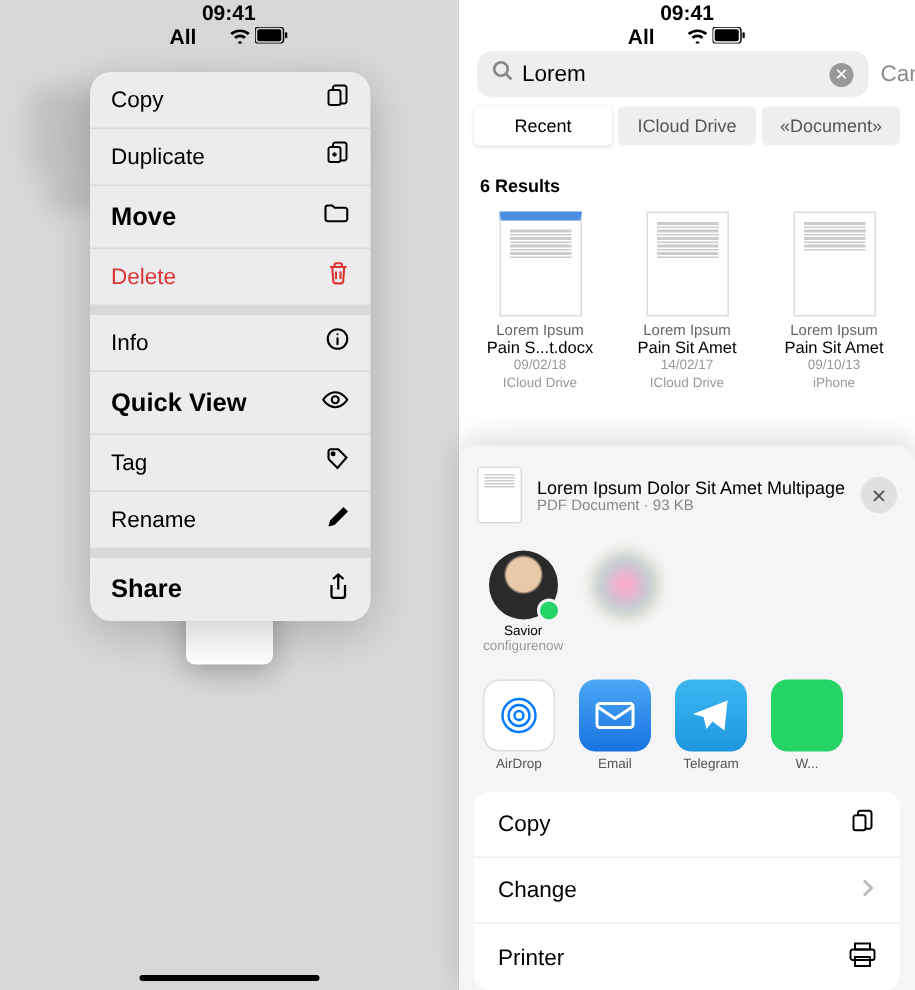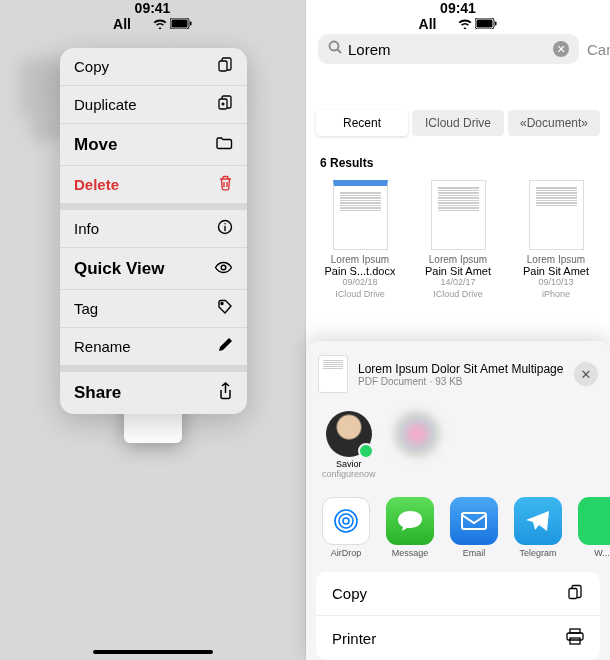--- a/index.html
+++ b/index.html
@@ -14,36 +14,36 @@
 
 .bg-blur { position:absolute; inset:28px 0 0 0; filter:blur(8px); opacity:.5; }
 .blur-row { display:flex; gap:20px; padding:30px 20px 0; }
 .blur-card { width:60px; height:60px; background:#aaa; border-radius:6px; }
 .blur-line { width:40px; height:6px; background:#888; border-radius:2px; margin:4px auto; }
 
 .ctx-menu { position:absolute; top:48px; left:60px; width:187px; background:#ececee; border-radius:14px; box-shadow:0 8px 30px rgba(0,0,0,.2); overflow:hidden; z-index:10; }
 .ctx-item { height:38px; display:flex; justify-content:space-between; align-items:center; padding:0 14px; font-size:15px; border-bottom:1px solid rgba(0,0,0,.08); cursor:pointer; }
 .ctx-item:last-child { border-bottom:none; }
 .ctx-item.heavy { font-weight:600; font-size:17px; height:42px; }
-.ctx-item.delete { color:#d33;font-weight:bold; }
+.ctx-item.delete { color:#d33; }
 .ctx-sep { height:6px; background:#d8d8da; }
 .ctx-icon { font-size:16px; }
 
 .doc-thumb { position:absolute; top:365px; left:124px; width:58px; height:78px; background:#fff; border-radius:6px; box-shadow:0 4px 20px rgba(0,0,0,.3); padding:8px; display:flex; flex-direction:column; gap:2px; }
 .doc-thumb .ln { height:2px; background:#ccc; }
 
 .home-bar { position:absolute; bottom:6px; left:50%; transform:translateX(-50%); width:120px; height:4px; background:#000; border-radius:2px; }
 
 .search-bar { display:flex; align-items:center; gap:8px; padding:6px 12px; }
 .search-field { flex:1; display:flex; align-items:center; background:#eee; border-radius:10px; padding:6px 10px; gap:6px; }
 .search-field input { border:none; background:none; outline:none; font-size:15px; flex:1; }
 .clear-btn { width:16px; height:16px; border-radius:50%; background:#999; color:#fff; display:flex; align-items:center; justify-content:center; font-size:11px; }
 .cancel-link { color:#8a8a8a; font-size:15px; }
 
-.scope-tabs { display:flex; gap:4px; padding:0 10px 8px;margin-top:40px; }
+.scope-tabs { display:flex; gap:4px; padding:0 10px 8px; }
 .scope-tab { flex:1; text-align:center; padding:6px 0; font-size:12px; background:#eee; border-radius:4px; color:#555; }
 .scope-tab.active { background:#fff; box-shadow:0 1px 3px rgba(0,0,0,.15); font-weight:500; color:#000; }
 
 .results-hdr { font-size:12px; font-weight:600; padding:12px 14px 10px; }
 
 .results-grid { display:flex; gap:10px; padding:0 10px; }
 .result-item { flex:1; text-align:center; font-size:10px; color:#666; }
 .result-thumb { width:55px; height:70px; background:#fff; border:1px solid #ddd; margin:0 auto 4px; padding:6px; display:flex; flex-direction:column; gap:1px; }
 .result-thumb .ln { height:1.5px; background:#ccc; }
 .result-item.first .result-thumb { border-top:6px solid #4a90e2; }
@@ -353,28 +353,20 @@
         <div class="app-icon ic-airdrop">
           <svg width="30" height="30" viewBox="0 0 30 30" fill="none" stroke="#007aff" stroke-width="1.6">
               <circle cx="15" cy="15" r="3"></circle>
               <circle cx="15" cy="15" r="7"></circle>
               <circle cx="15" cy="15" r="11"></circle>
             </svg>
         </div>
         <div>AirDrop</div>
       </div>
       <div class="app-item">
-        <div class="app-icon ic-message">
-          <svg width="26" height="24" viewBox="0 0 26 24" fill="#fff">
-              <path d="M13 2C6 2 1 6 1 11c0 3 2 5.5 5 7l-1 4 5-3h3c7 0 12-4 12-9s-5-8-12-8z"></path>
-            </svg>
-        </div>
-        <div>Message</div>
-      </div>
-      <div class="app-item">
         <div class="app-icon ic-mail">
           <svg width="28" height="20" viewBox="0 0 28 20" fill="none" stroke="#fff" stroke-width="2">
               <rect x="2" y="2" width="24" height="16" rx="2"></rect>
               <path d="M2 4l12 8 12-8"></path>
             </svg>
         </div>
         <div>Email</div>
       </div>
       <div class="app-item">
         <div class="app-icon ic-telegram">
@@ -394,20 +386,28 @@
       <div class="action-item">
         <span>Copy</span>
         <span>
           <svg width="17" height="17" viewBox="0 0 17 17" fill="none" stroke="#000" stroke-width="1.3">
               <rect x="2" y="4.5" width="8" height="10" rx="1.5"></rect>
               <path d="M5 4.5V3A1.5 1.5 0 016.5 1.5h6A1.5 1.5 0 0114 3v9a1.5 1.5 0 01-1.5 1.5H10"></path>
             </svg>
         </span>
       </div>
       <div class="action-item">
+        <span>Change</span>
+        <span>
+          <svg width="10" height="14" viewBox="0 0 10 14" fill="none" stroke="#bbb" stroke-width="2">
+              <path d="M2 2l5 5-5 5"></path>
+            </svg>
+        </span>
+      </div>
+      <div class="action-item">
         <span>Printer</span>
         <span>
           <svg width="18" height="17" viewBox="0 0 18 17" fill="none" stroke="#000" stroke-width="1.3">
               <rect x="4" y="1" width="10" height="4"></rect>
               <rect x="1" y="5" width="16" height="7" rx="1.5"></rect>
               <rect x="4" y="10" width="10" height="6"></rect>
             </svg>
         </span>
       </div>
     </div>

